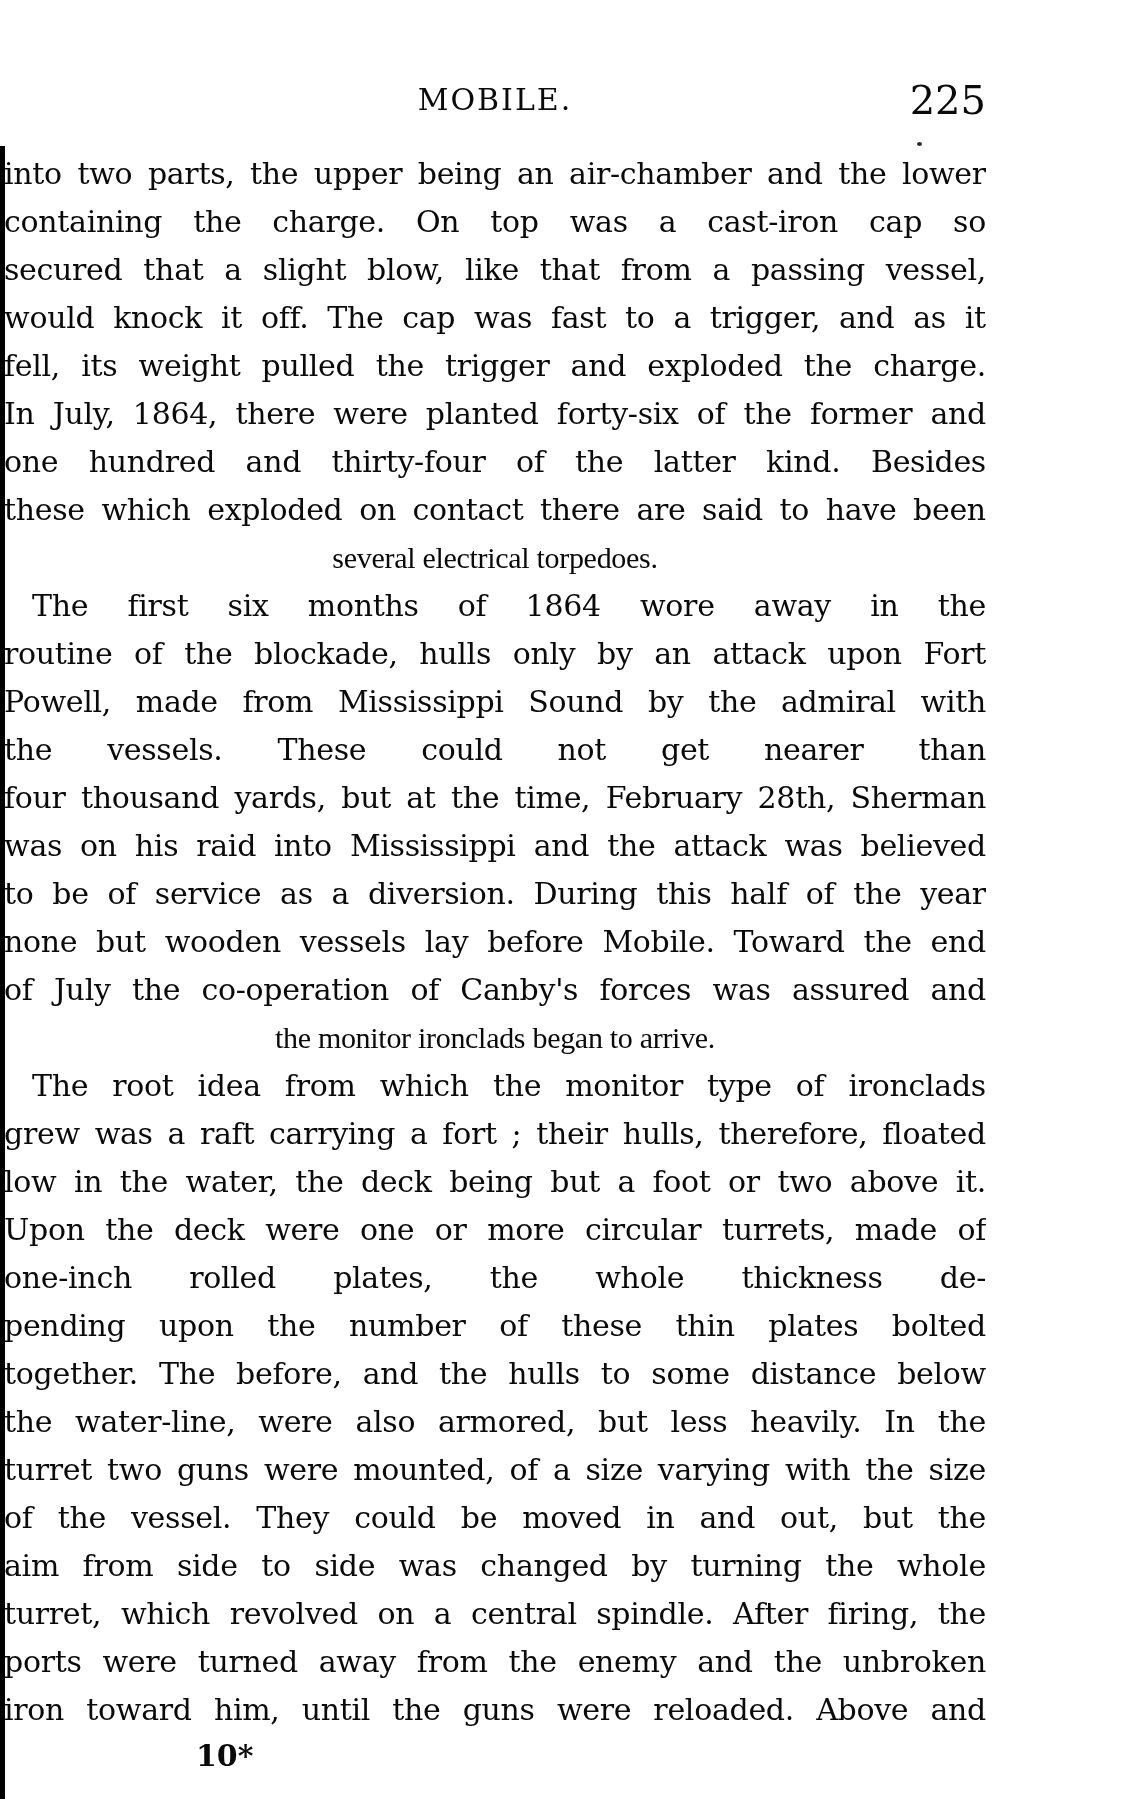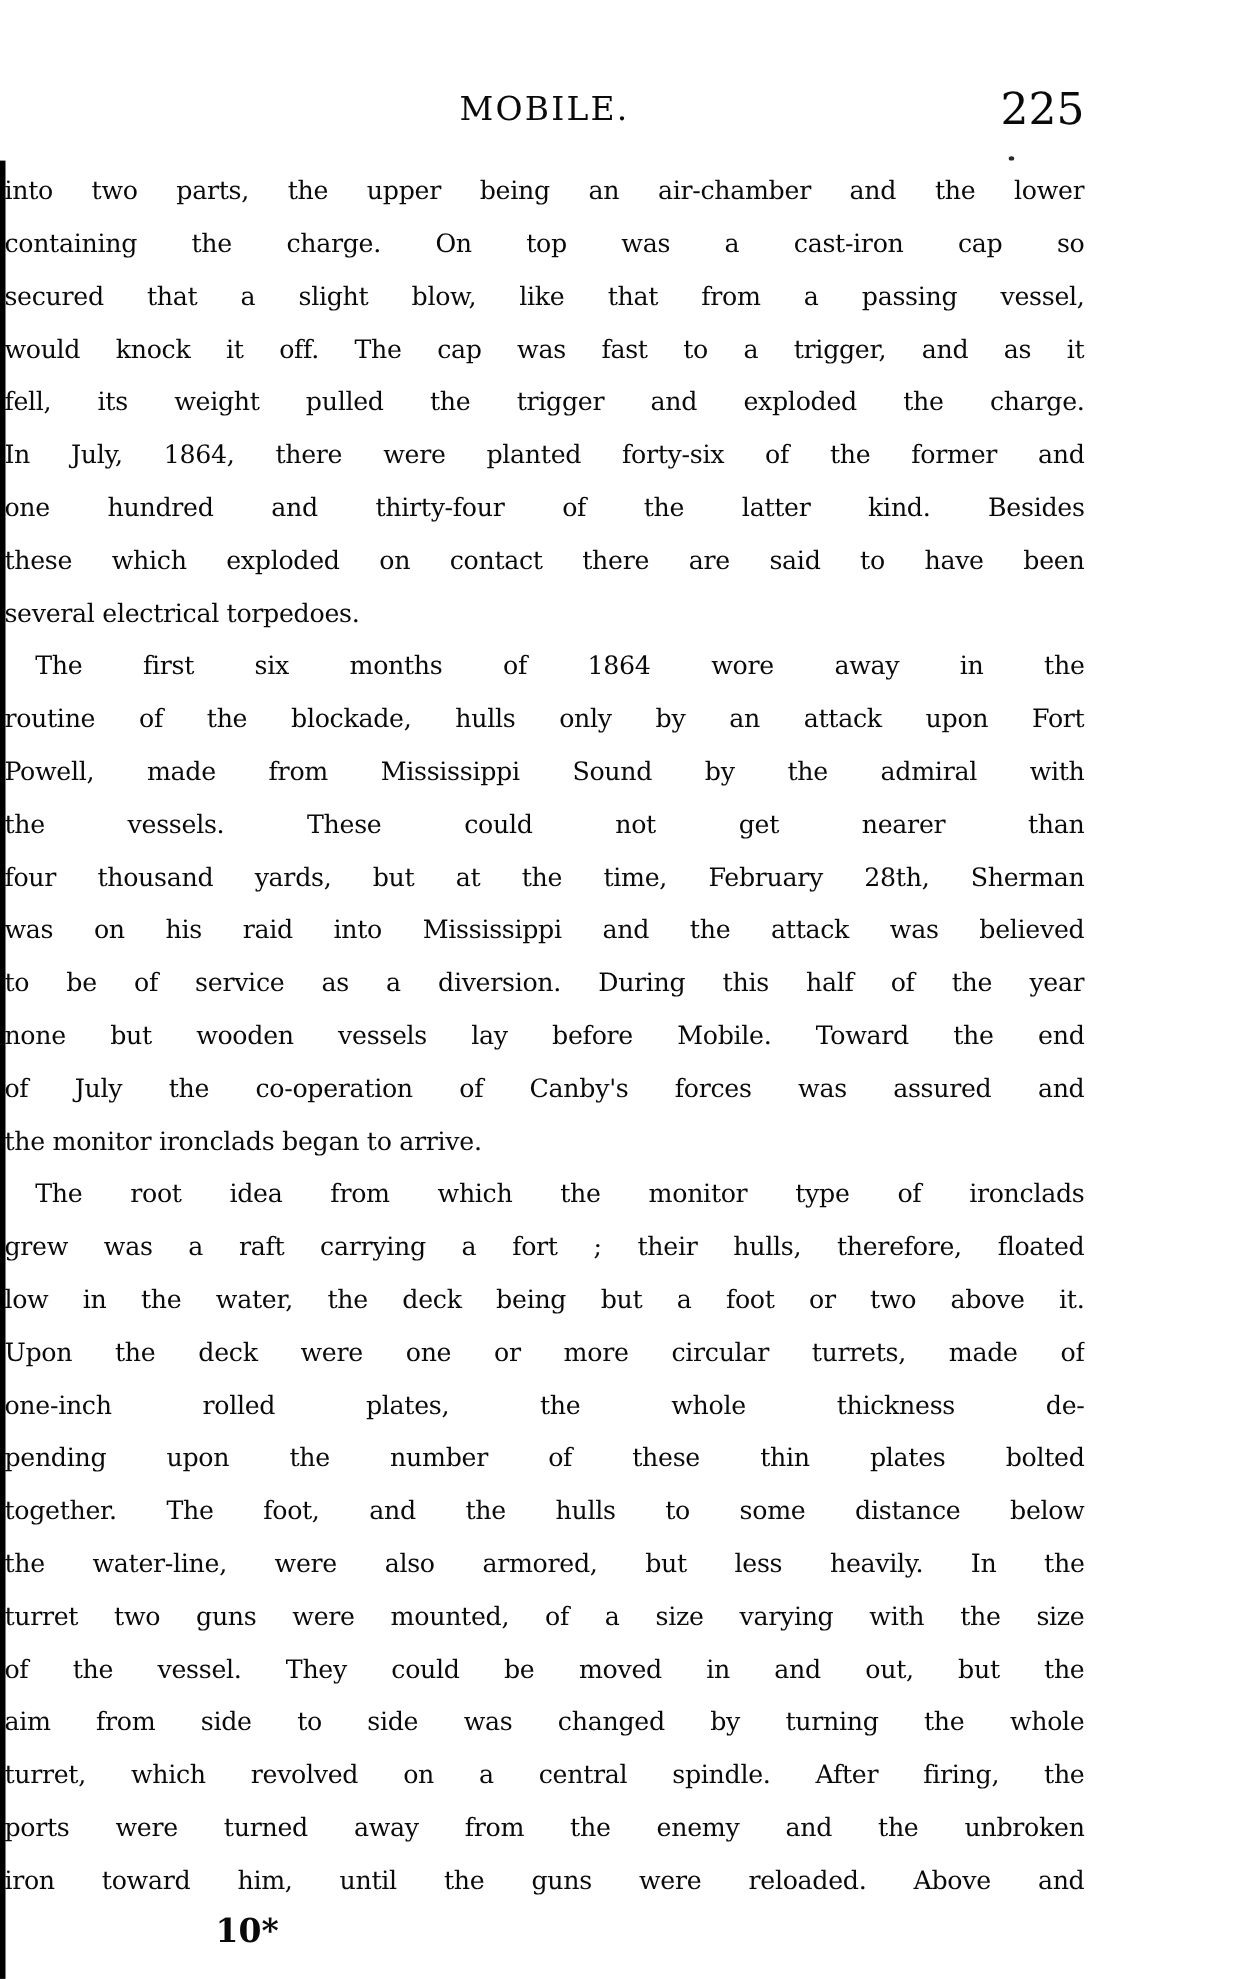--- a/index.html
+++ b/index.html
@@ -58,40 +58,40 @@
     height: 4px;
     background: #2a2a2a;
     border-radius: 50%;
   }
   
   .body-text {
     position: absolute;
     left: 4px;
     top: 150px;
     width: 982px;
-    font-size: 23px;
+    font-size: 30px;
     font-weight: 500;
     letter-spacing: -0.3px;
     overflow: hidden;
   }
   .line {
     height: 48px;
     line-height: 48px;
     white-space: nowrap;
     overflow: visible;
   }
   
   .jline {
     display: flex;
     flex-wrap: nowrap;
     justify-content: space-between;
   }
   .jline span { flex: 0 0 auto; }
   
-  .pline { text-align: left; }
+  .pline { text-align: center; font-family: Liberation Serif, serif; }
   
   .indent { padding-left: 28px; }
   .signature {
     position: absolute;
     left: 196px;
     top: 1736px;
     font-size: 30px;
     font-weight: 600;
     line-height: 40px;
   }
@@ -405,21 +405,21 @@
           <span>number</span>
           <span>of</span>
           <span>these</span>
           <span>thin</span>
           <span>plates</span>
           <span>bolted</span>
         </div>
       <div class="line jline">
           <span>together.</span>
           <span>The</span>
-          <span>foot,</span>
+          <span>before,</span>
           <span>and</span>
           <span>the</span>
           <span>hulls</span>
           <span>to</span>
           <span>some</span>
           <span>distance</span>
           <span>below</span>
         </div>
       <div class="line jline">
           <span>the</span>

